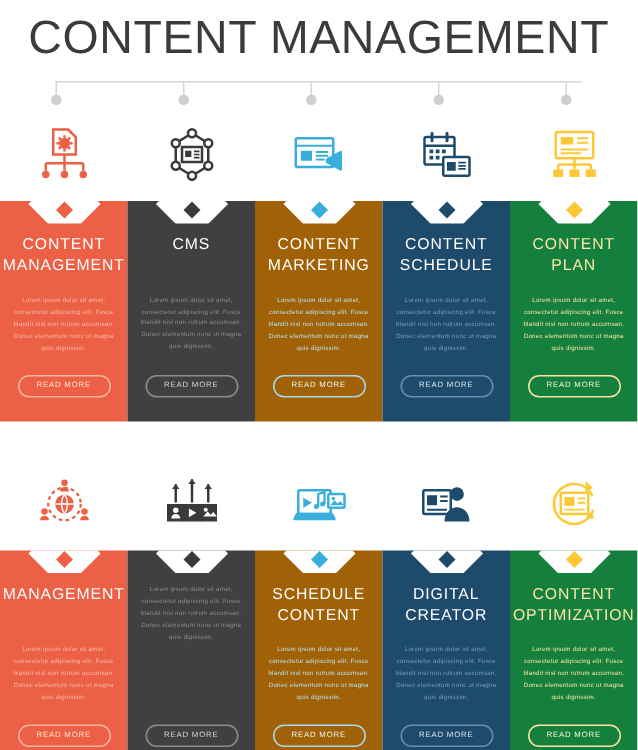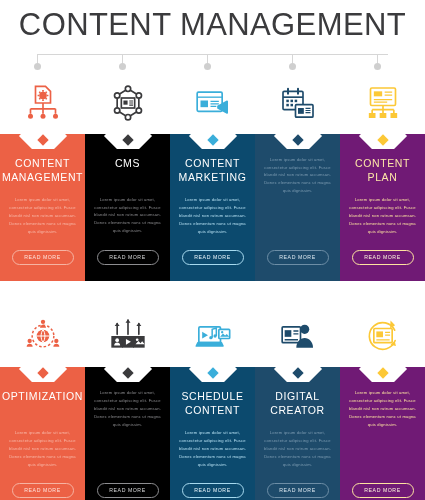--- a/index.html
+++ b/index.html
@@ -156,24 +156,24 @@
     border-radius: 9px;
     font-size: 5.2px;
     letter-spacing: 0.55px;
     background: transparent;
     cursor: pointer;
     user-select: none;
   }
 
   
   .t-orange  { background: #ec6145; }
-  .t-dark    { background: #000000; }
-  .t-blue    { background: #0c4a6e; }
+  .t-dark    { background: #404040; }
+  .t-blue    { background: #a16207; }
   .t-navy    { background: #1e4b6b; }
-  .t-yellow  { background: #701a75; }
+  .t-yellow  { background: #15803d; }
 
   .t-orange .panel-title,
   .t-dark   .panel-title,
   .t-blue   .panel-title,
   .t-navy   .panel-title { color: #ffffff; }
   .t-yellow .panel-title { color: #fde7a8; }
 
   .t-orange .panel-body { color: #f8b8a8; }
   .t-dark   .panel-body { color: #8d8d90; }
   .t-blue   .panel-body { color: #b5e0f2; }
@@ -309,20 +309,21 @@
           <rect x="21" y="26" width="21" height="15" rx="1.2" fill="#fff" stroke="#1e4b6b"></rect>
           <rect x="24" y="30" width="7" height="7" fill="#1e4b6b" stroke="none"></rect>
           <path d="M33 30.5h6M33 33h6M33 35.5h6" stroke-width="1.4"></path>
         </svg>
       </div>
       <div class="panel t-navy">
         <div class="notch">
           <div class="notch-cut"></div>
           <div class="notch-dia"></div>
         </div>
+        <div class="panel-title">CONTENT SCHEDULE</div>
         <div class="panel-body">Lorem ipsum dolor sit amet, consectetur adipiscing elit. Fusce blandit nisl non rutrum accumsan. Donec elementum nunc ut magna quis dignissim.</div>
         <div class="read-more">READ MORE</div>
       </div>
     </div>
 
     <div class="col">
       <div class="icon-zone">
         <svg width="40" height="40" viewBox="0 0 48 48" fill="none" stroke="#fcc836" stroke-width="2">
           <rect x="9" y="6" width="30" height="21" rx="1.5"></rect>
           <rect x="13" y="10" width="10" height="6" fill="#fcc836" stroke="none"></rect>
@@ -364,21 +365,21 @@
             <circle cx="40" cy="30" r="2.6"></circle>
             <path d="M36.4 37c0-2 1.6-3.6 3.6-3.6s3.6 1.6 3.6 3.6z"></path>
           </g>
         </svg>
       </div>
       <div class="panel t-orange">
         <div class="notch">
           <div class="notch-cut"></div>
           <div class="notch-dia"></div>
         </div>
-        <div class="panel-title">OPTIMIZATION</div>
+        <div class="panel-title">MANAGEMENT</div>
         <div class="panel-body">Lorem ipsum dolor sit amet, consectetur adipiscing elit. Fusce blandit nisl non rutrum accumsan. Donec elementum nunc ut magna quis dignissim.</div>
         <div class="read-more">READ MORE</div>
       </div>
     </div>
 
     <div class="col">
       <div class="icon-zone">
         <svg width="40" height="40" viewBox="0 0 48 48" fill="none" stroke="#3a3a3c" stroke-width="2">
           <path d="M11 22V9M24 22V5M37 22V9" stroke-linecap="round"></path>
           <path d="M11 8l-3 4h6zM24 4l-3 4h6zM37 8l-3 4h6z" fill="#3a3a3c" stroke="none"></path>
@@ -459,20 +460,21 @@
           <rect x="13" y="15" width="22" height="17" rx="1.2" stroke="#fcc836"></rect>
           <rect x="16" y="18.5" width="8" height="7" fill="#fcc836" stroke="none"></rect>
           <path d="M26.5 19.5h6M26.5 23h6M16 28.5h16" stroke-width="1.5"></path>
         </svg>
       </div>
       <div class="panel t-yellow">
         <div class="notch">
           <div class="notch-cut"></div>
           <div class="notch-dia"></div>
         </div>
+        <div class="panel-title">CONTENT OPTIMIZATION</div>
         <div class="panel-body">Lorem ipsum dolor sit amet, consectetur adipiscing elit. Fusce blandit nisl non rutrum accumsan. Donec elementum nunc ut magna quis dignissim.</div>
         <div class="read-more">READ MORE</div>
       </div>
     </div>
 
   </div>
 
 </div>
 
 </body></html>

